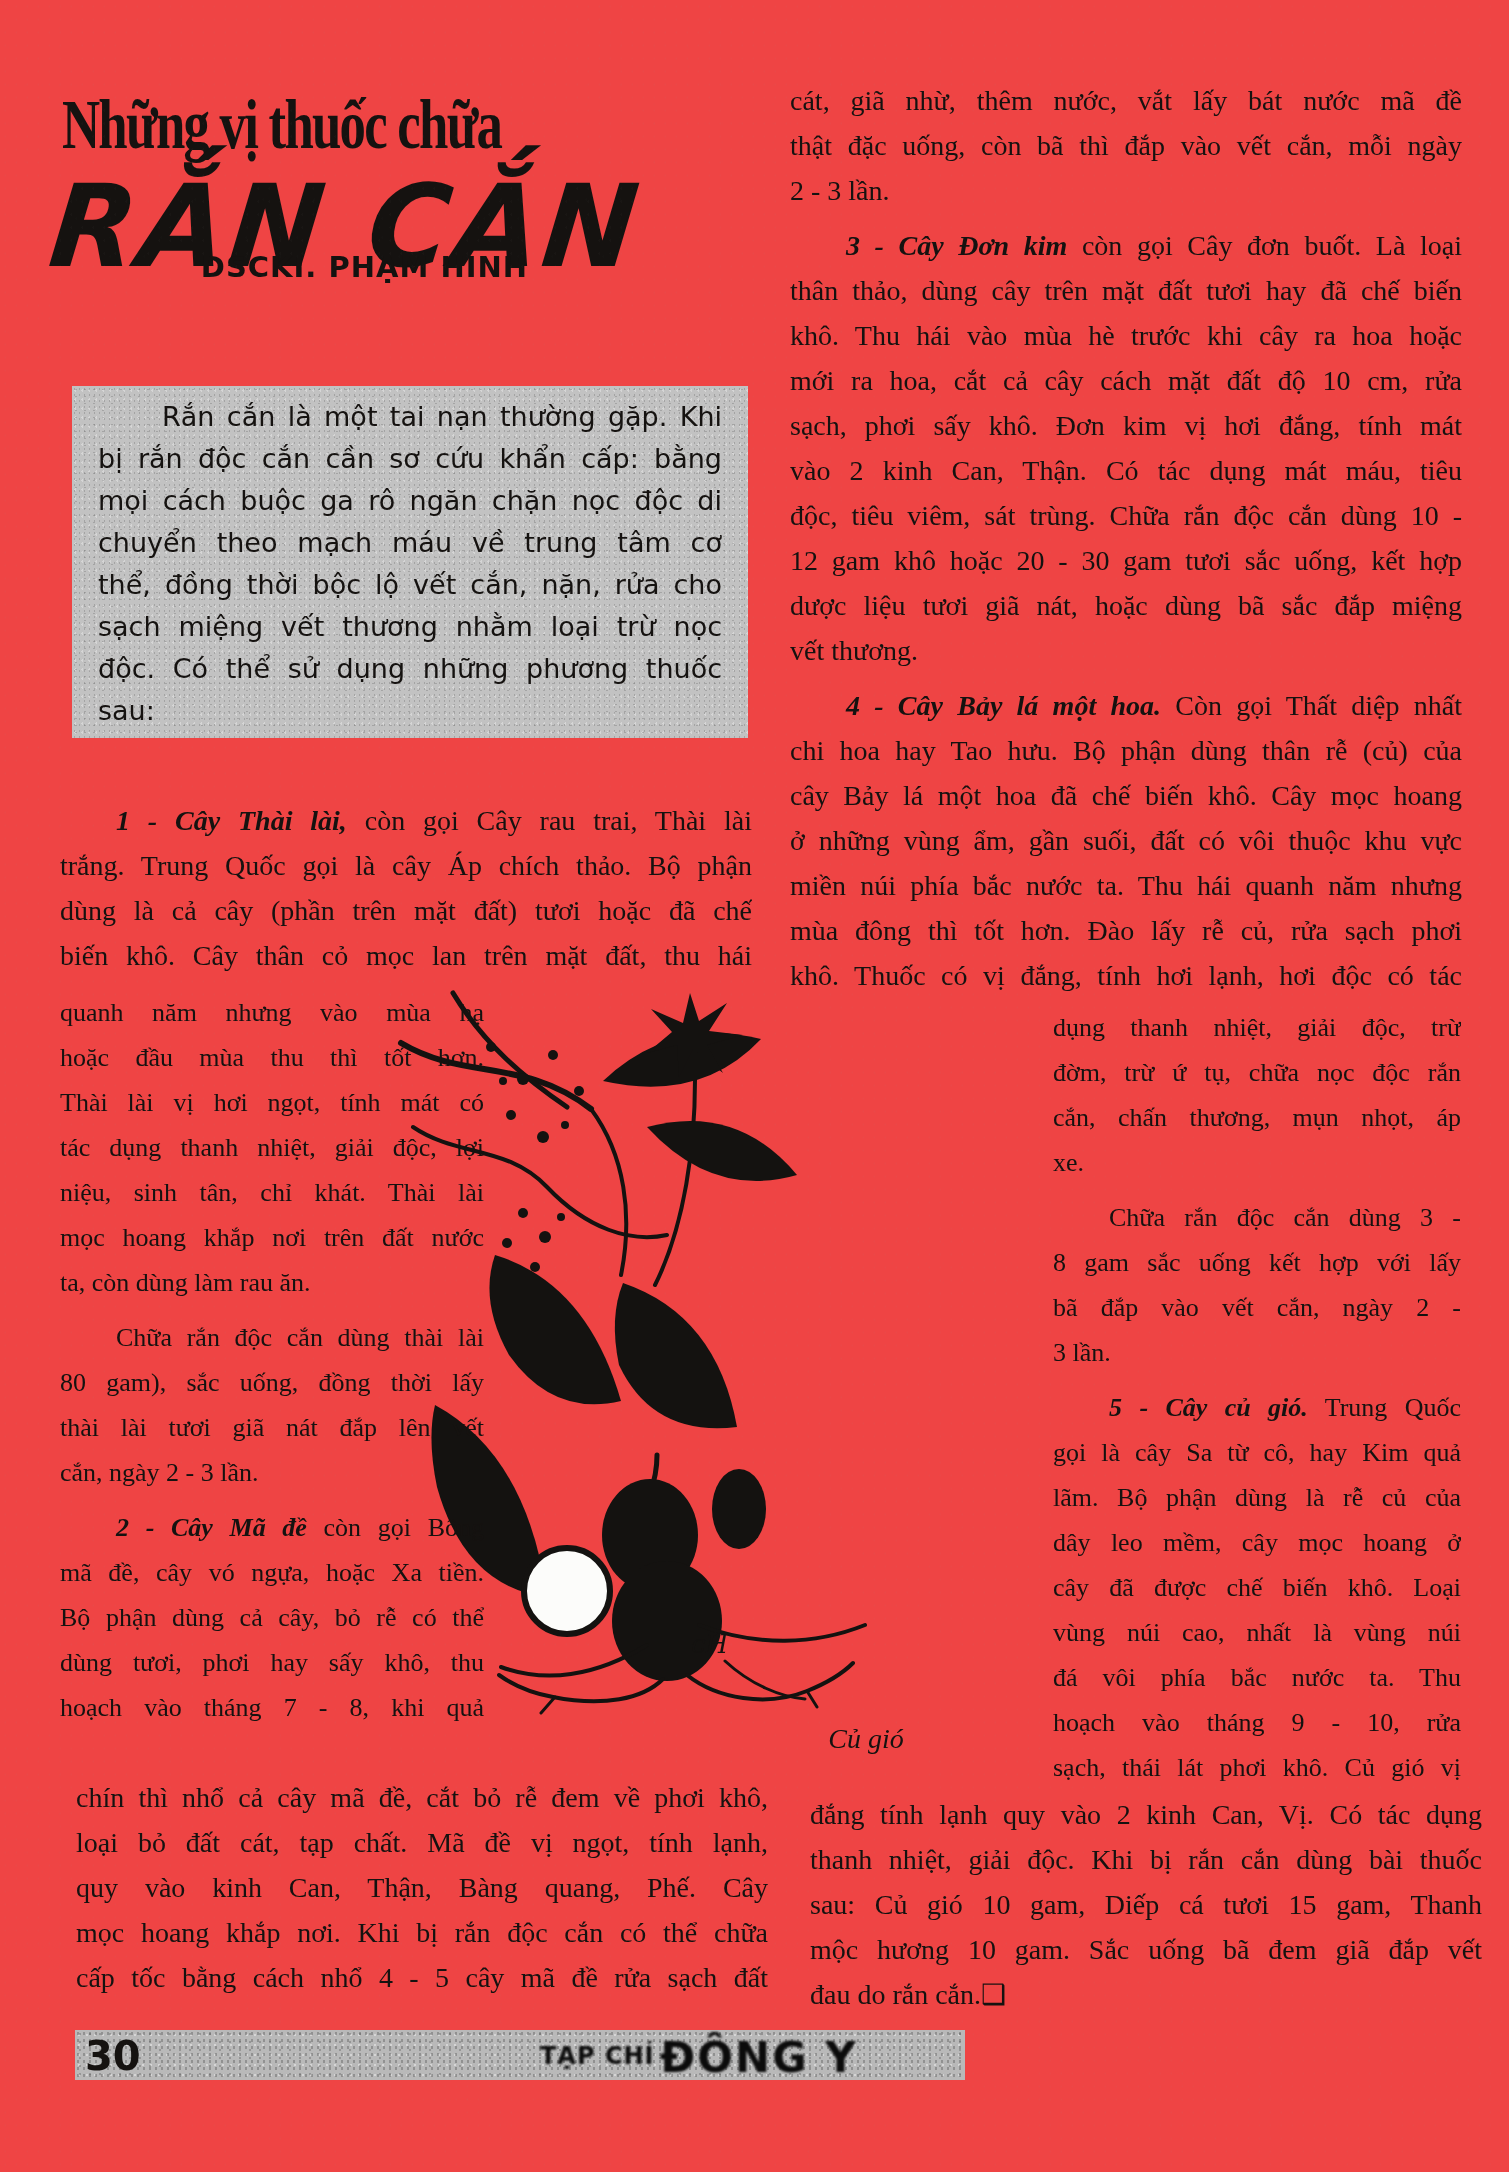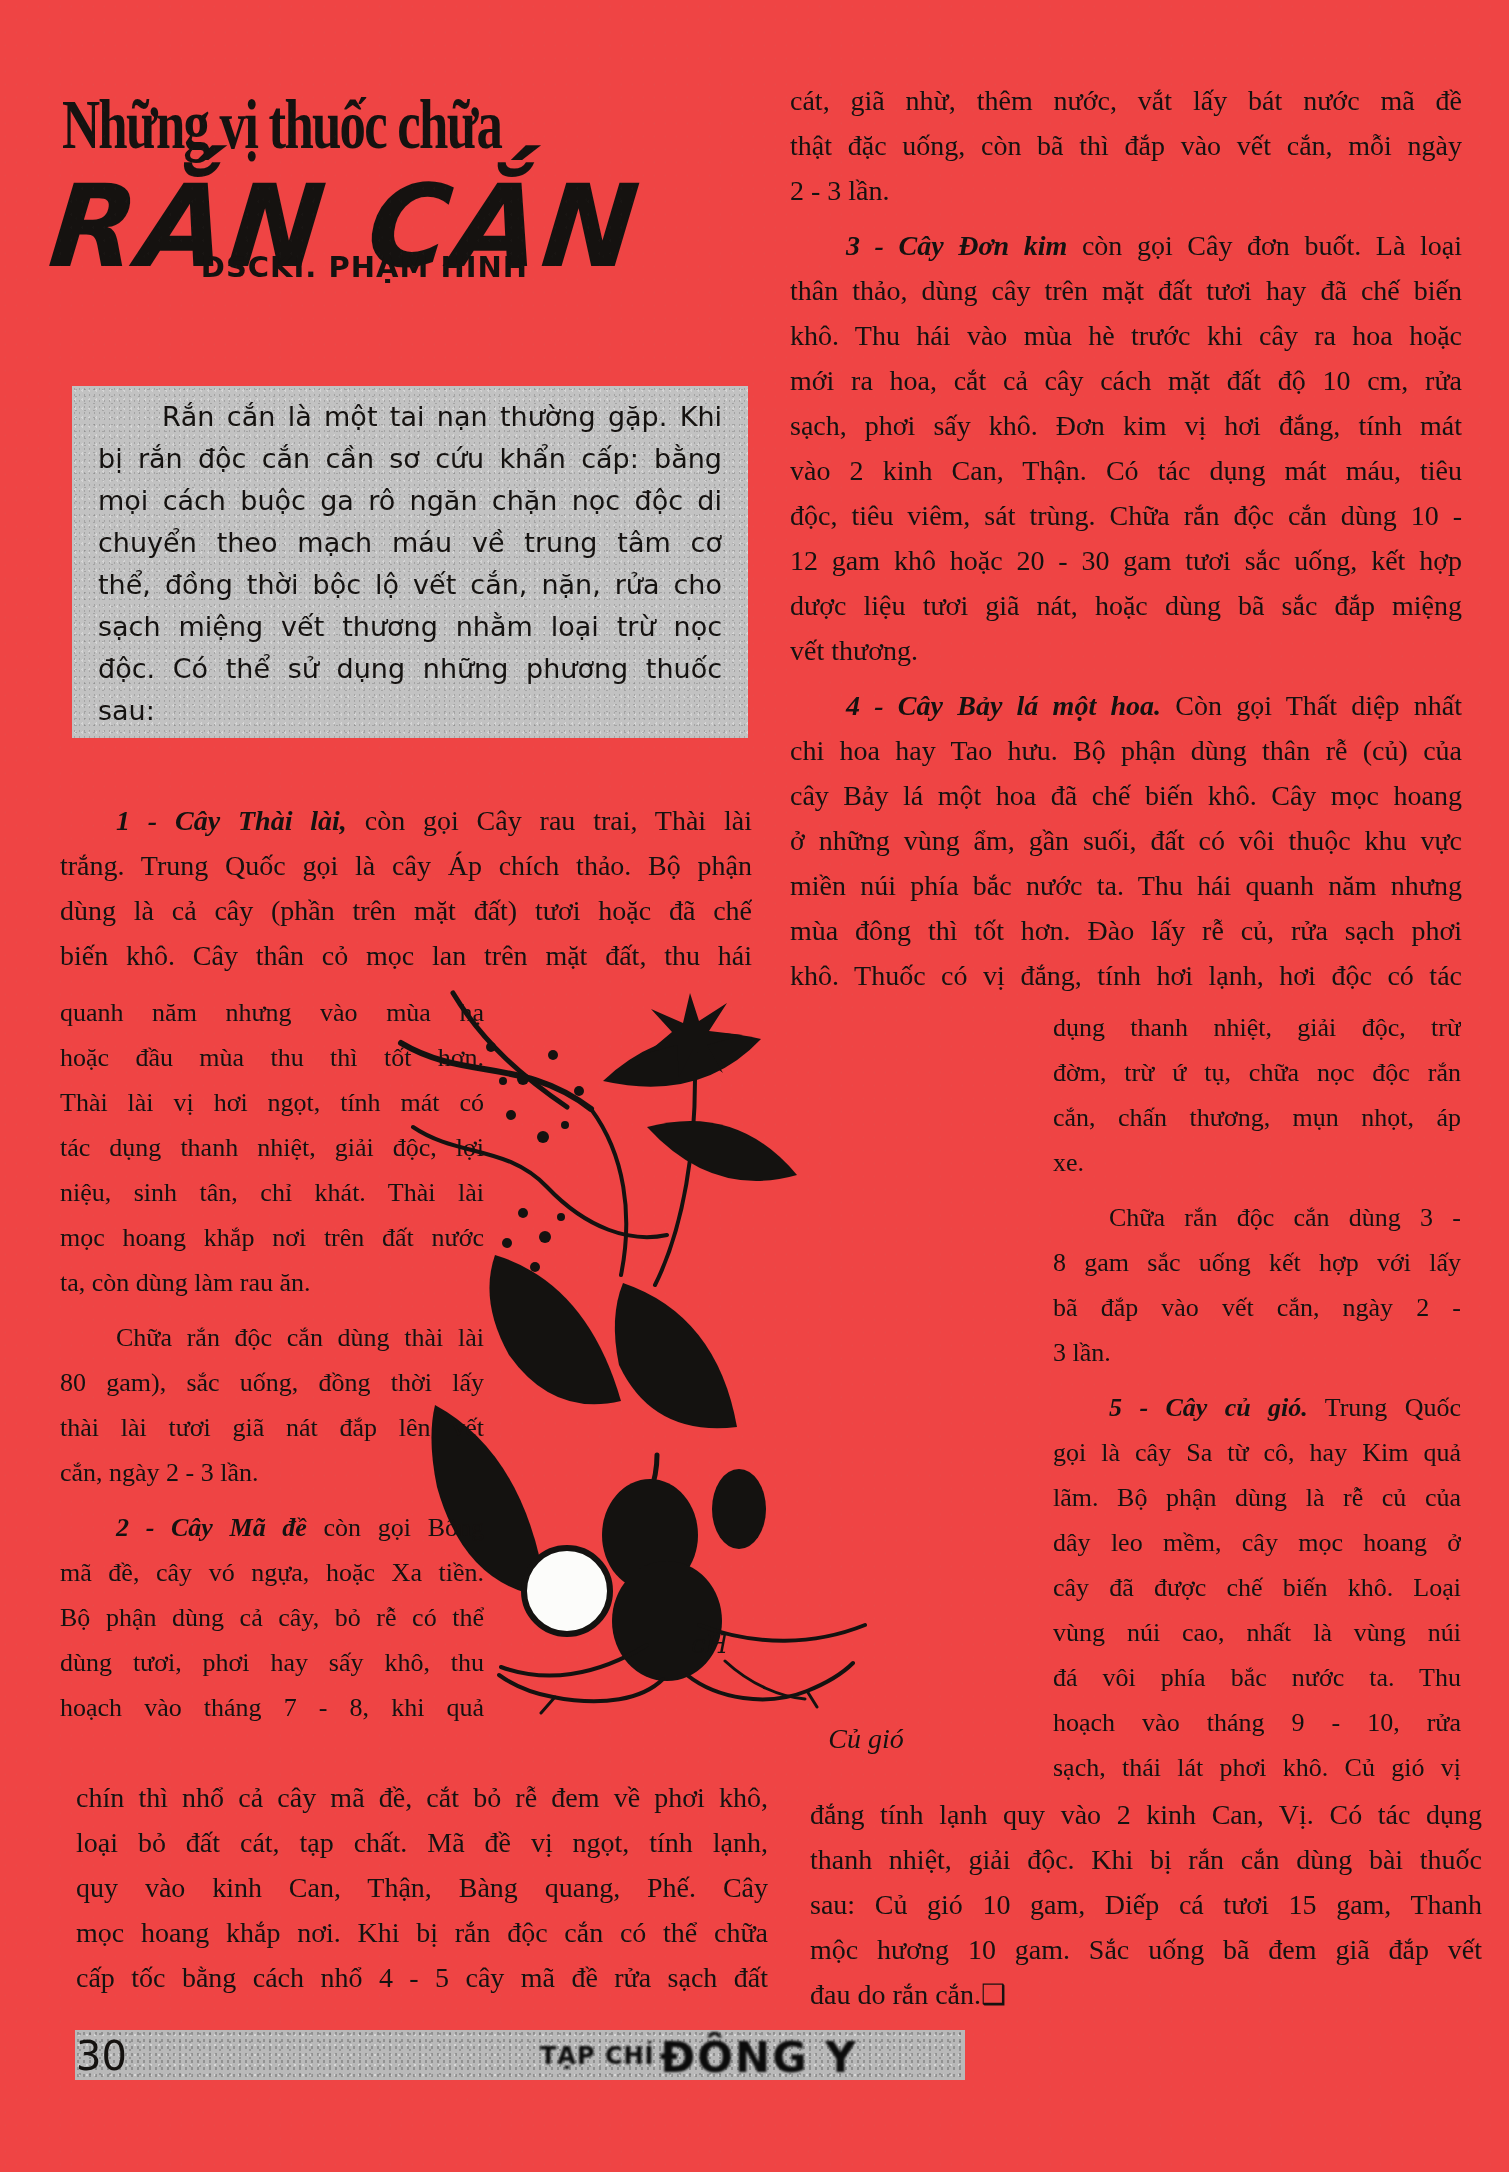--- a/index.html
+++ b/index.html
@@ -73,22 +73,22 @@
   
   .footer-strip{
     left:75px; top:2030px; width:890px; height:50px; z-index:2;
     background-color:#b9b9b9;
     background-image:radial-gradient(#55555566 1px, transparent 1px),
                      radial-gradient(#33333344 1px, transparent 1px),
                      radial-gradient(#ffffff66 1px, transparent 1px);
     background-size:6px 7px, 10px 8px, 8px 10px;
   }
   .page-number{
-    left:76px; top:2033px; z-index:3;
-    font-family:"DejaVu Sans", sans-serif; font-weight:normal; font-size:40px;
+    left:85px; top:2033px; z-index:3;
+    font-family:"DejaVu Sans", sans-serif; font-weight:bold; font-size:40px;
   }
   .journal{
     left:540px; top:2033px; z-index:3; white-space:nowrap;
     font-family:"DejaVu Sans", sans-serif; font-weight:bold; color:#0b0b0b;
     filter:blur(1.3px);
   }
   .journal .small{font-size:24px; letter-spacing:1px; vertical-align:8px;}
   .journal .big{font-size:42px; letter-spacing:2px;}
   .ink{fill:#141210;}
   .stroke{fill:none; stroke:#141210; stroke-linecap:round;}

